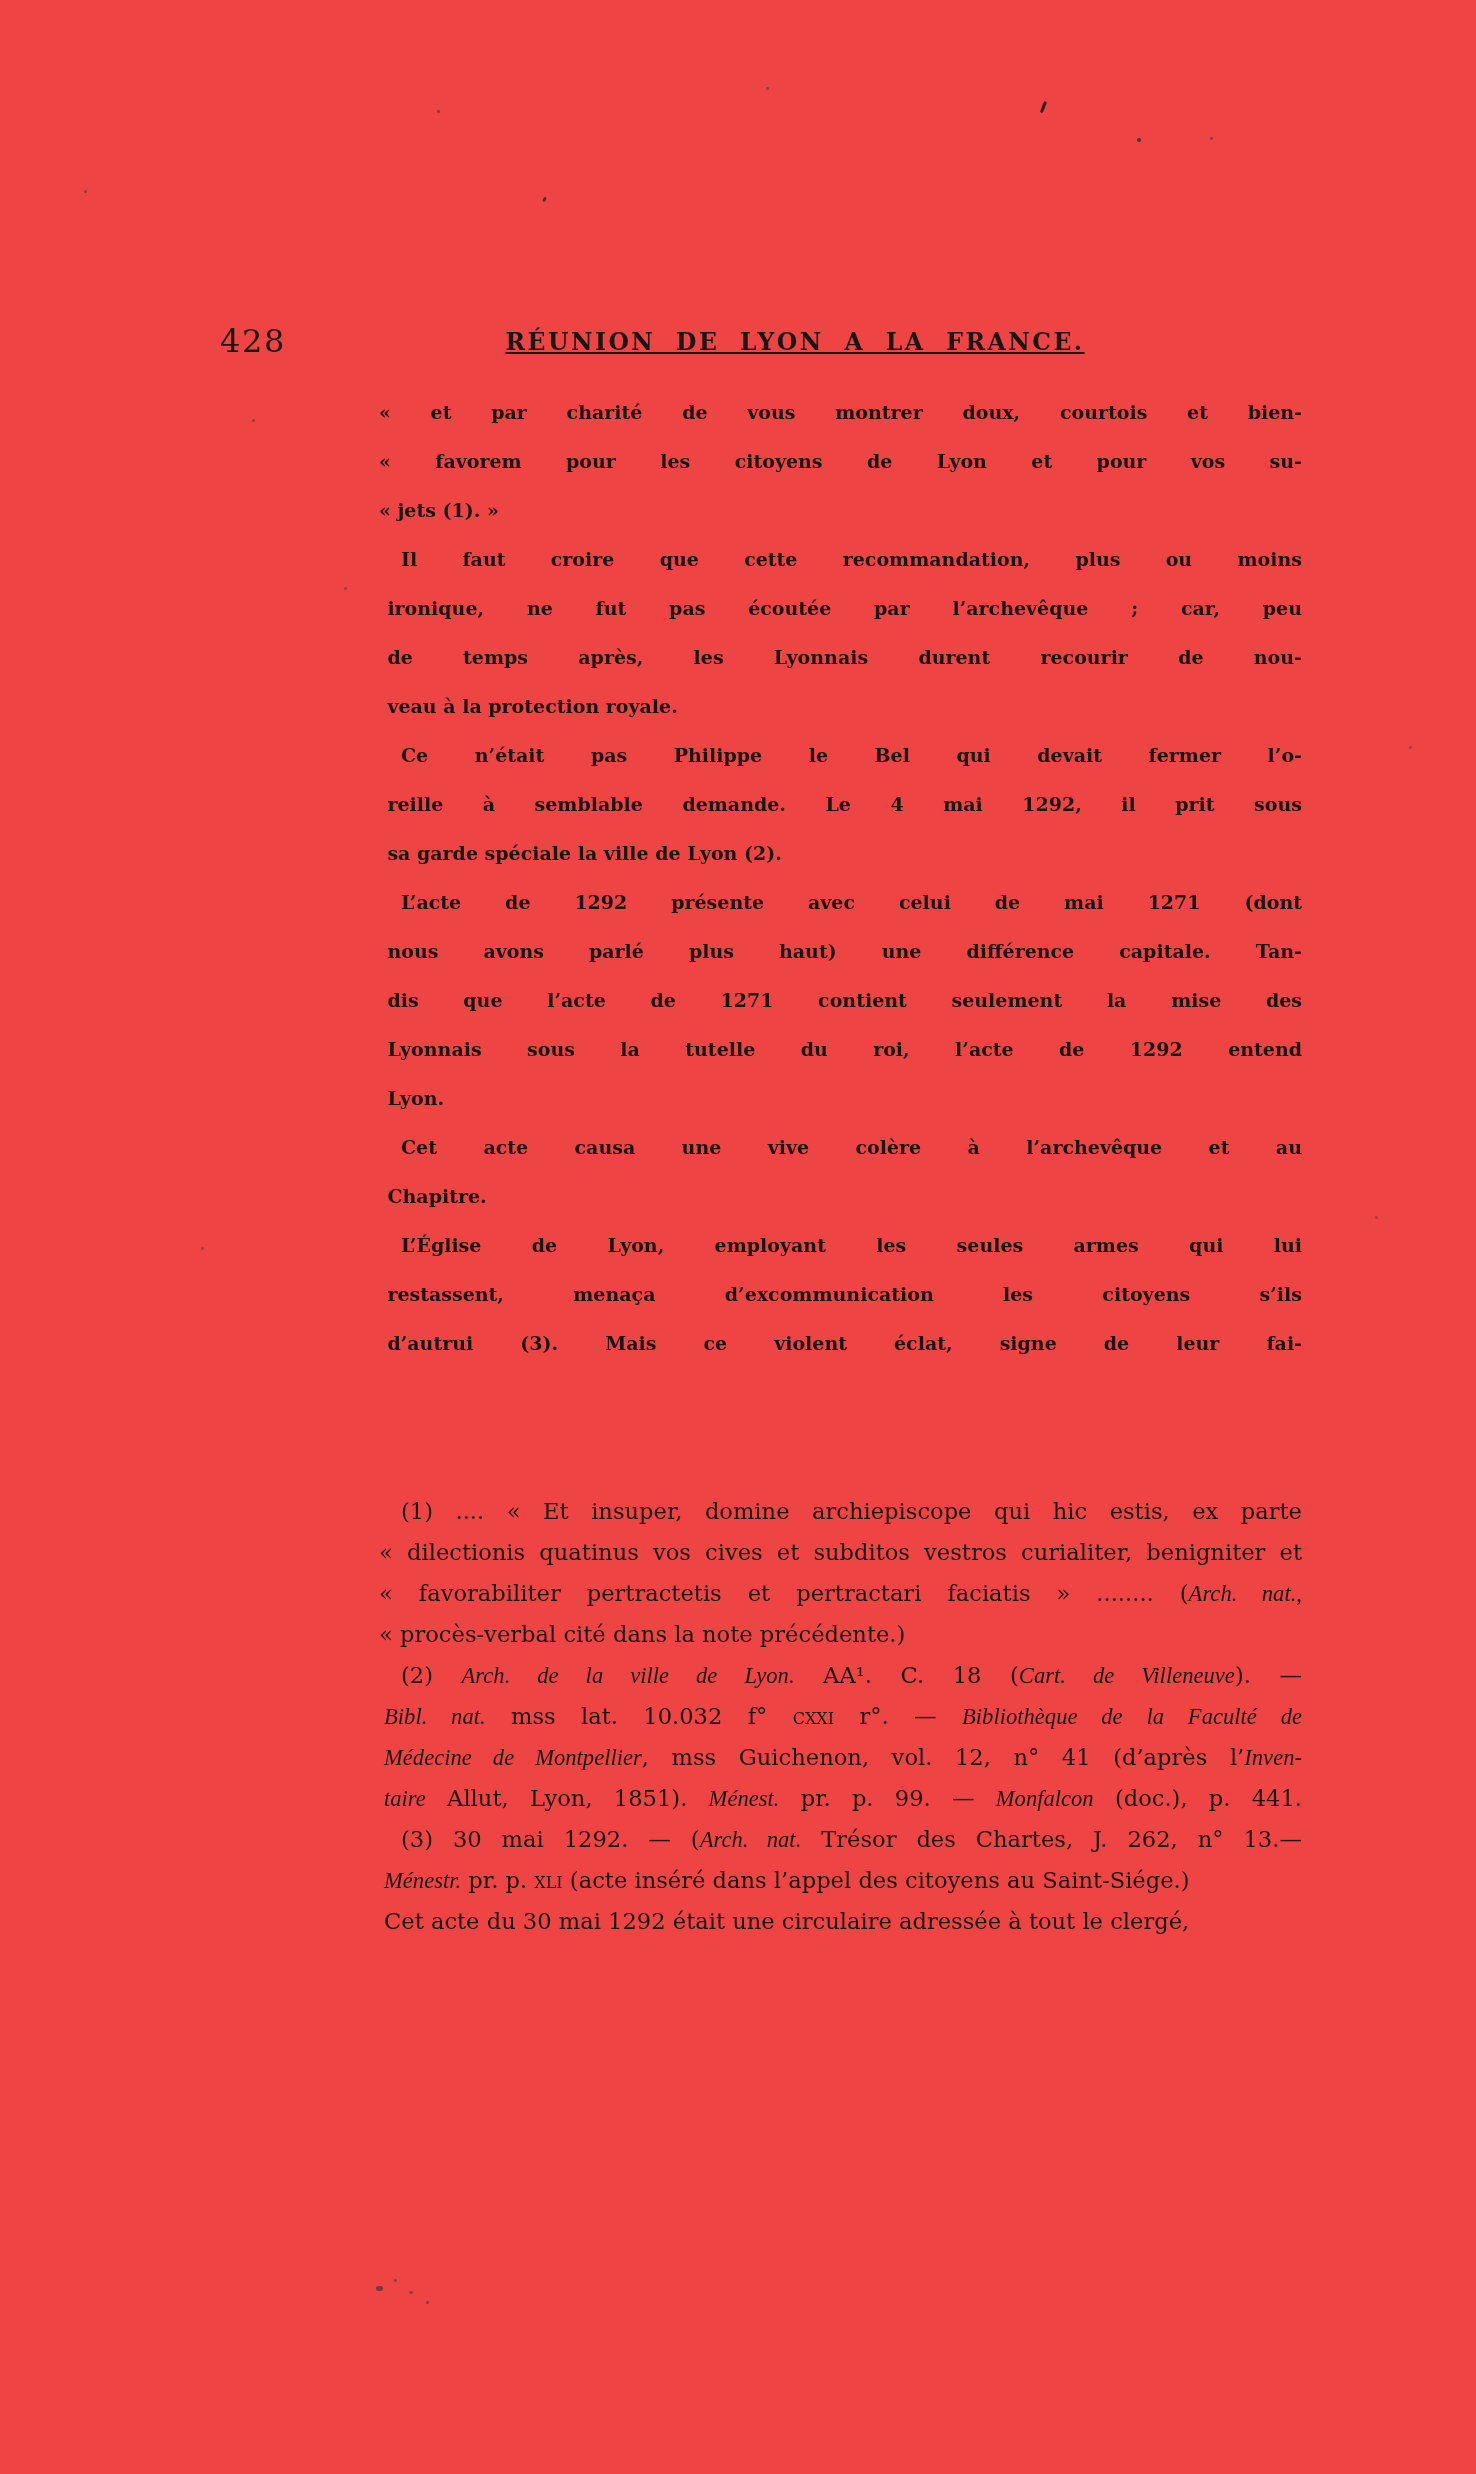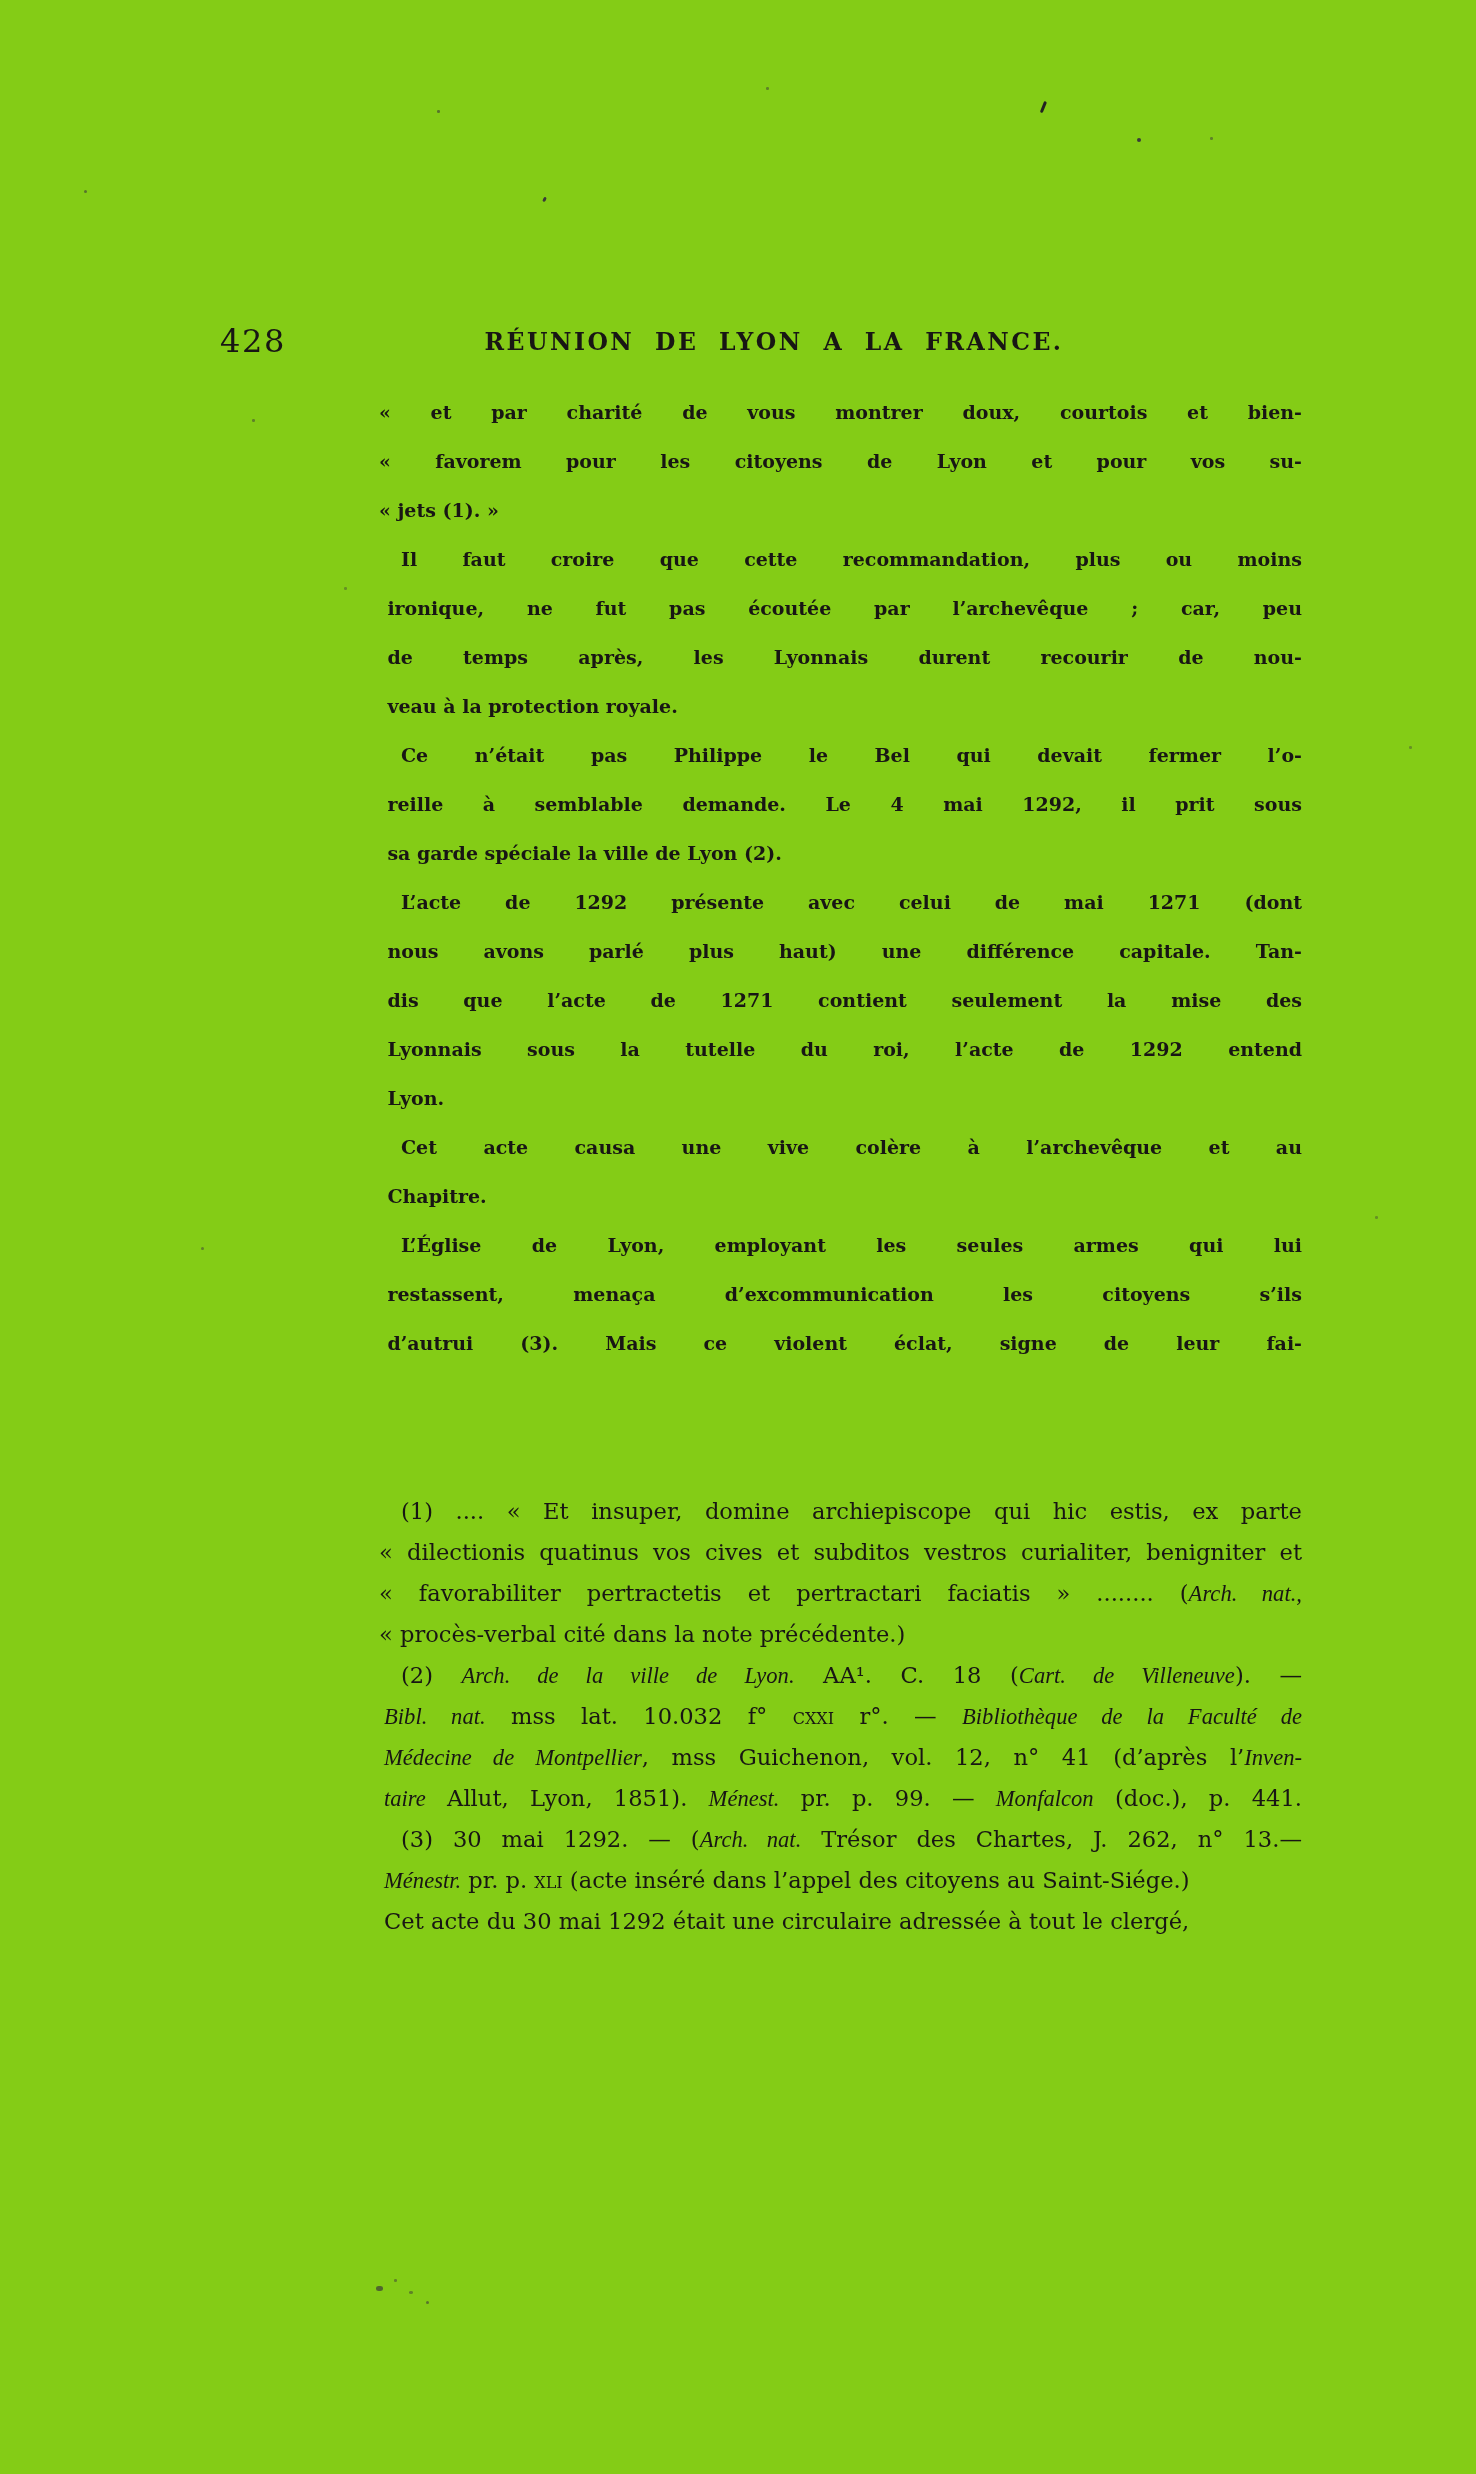--- a/index.html
+++ b/index.html
@@ -4,45 +4,46 @@
 <style>
   html, body {
     margin: 0;
     padding: 0;
     background: #ffffff;
   }
   .page {
     position: relative;
     width: 1477px;
     height: 2475px;
-    background: #84cc16;
+    background: #ef4444;
     color: #181614;
     font-family: "DejaVu Serif", "Liberation Serif", serif;
     overflow: hidden;
   }
   
   .pagenum {
     position: absolute;
     left: 220px;
     top: 322px;
     font-size: 32px;
     letter-spacing: 1.7px;
   }
   .runtitle {
     position: absolute;
-    left: 336px;
+    left: 357px;
     top: 328px;
     width: 926px;
     margin-left: -25px;
     text-align: center;
     font-size: 23.5px;
     font-weight: bold;
     letter-spacing: 2.5px;
     word-spacing: 10px;
     white-space: nowrap;
+    text-decoration: underline;
   }
   
   .body-text {
     position: absolute;
     left: 379px;
     top: 388px;
     width: 923px;
     font-size: 19px;
     line-height: 49px;
     font-weight: bold;

